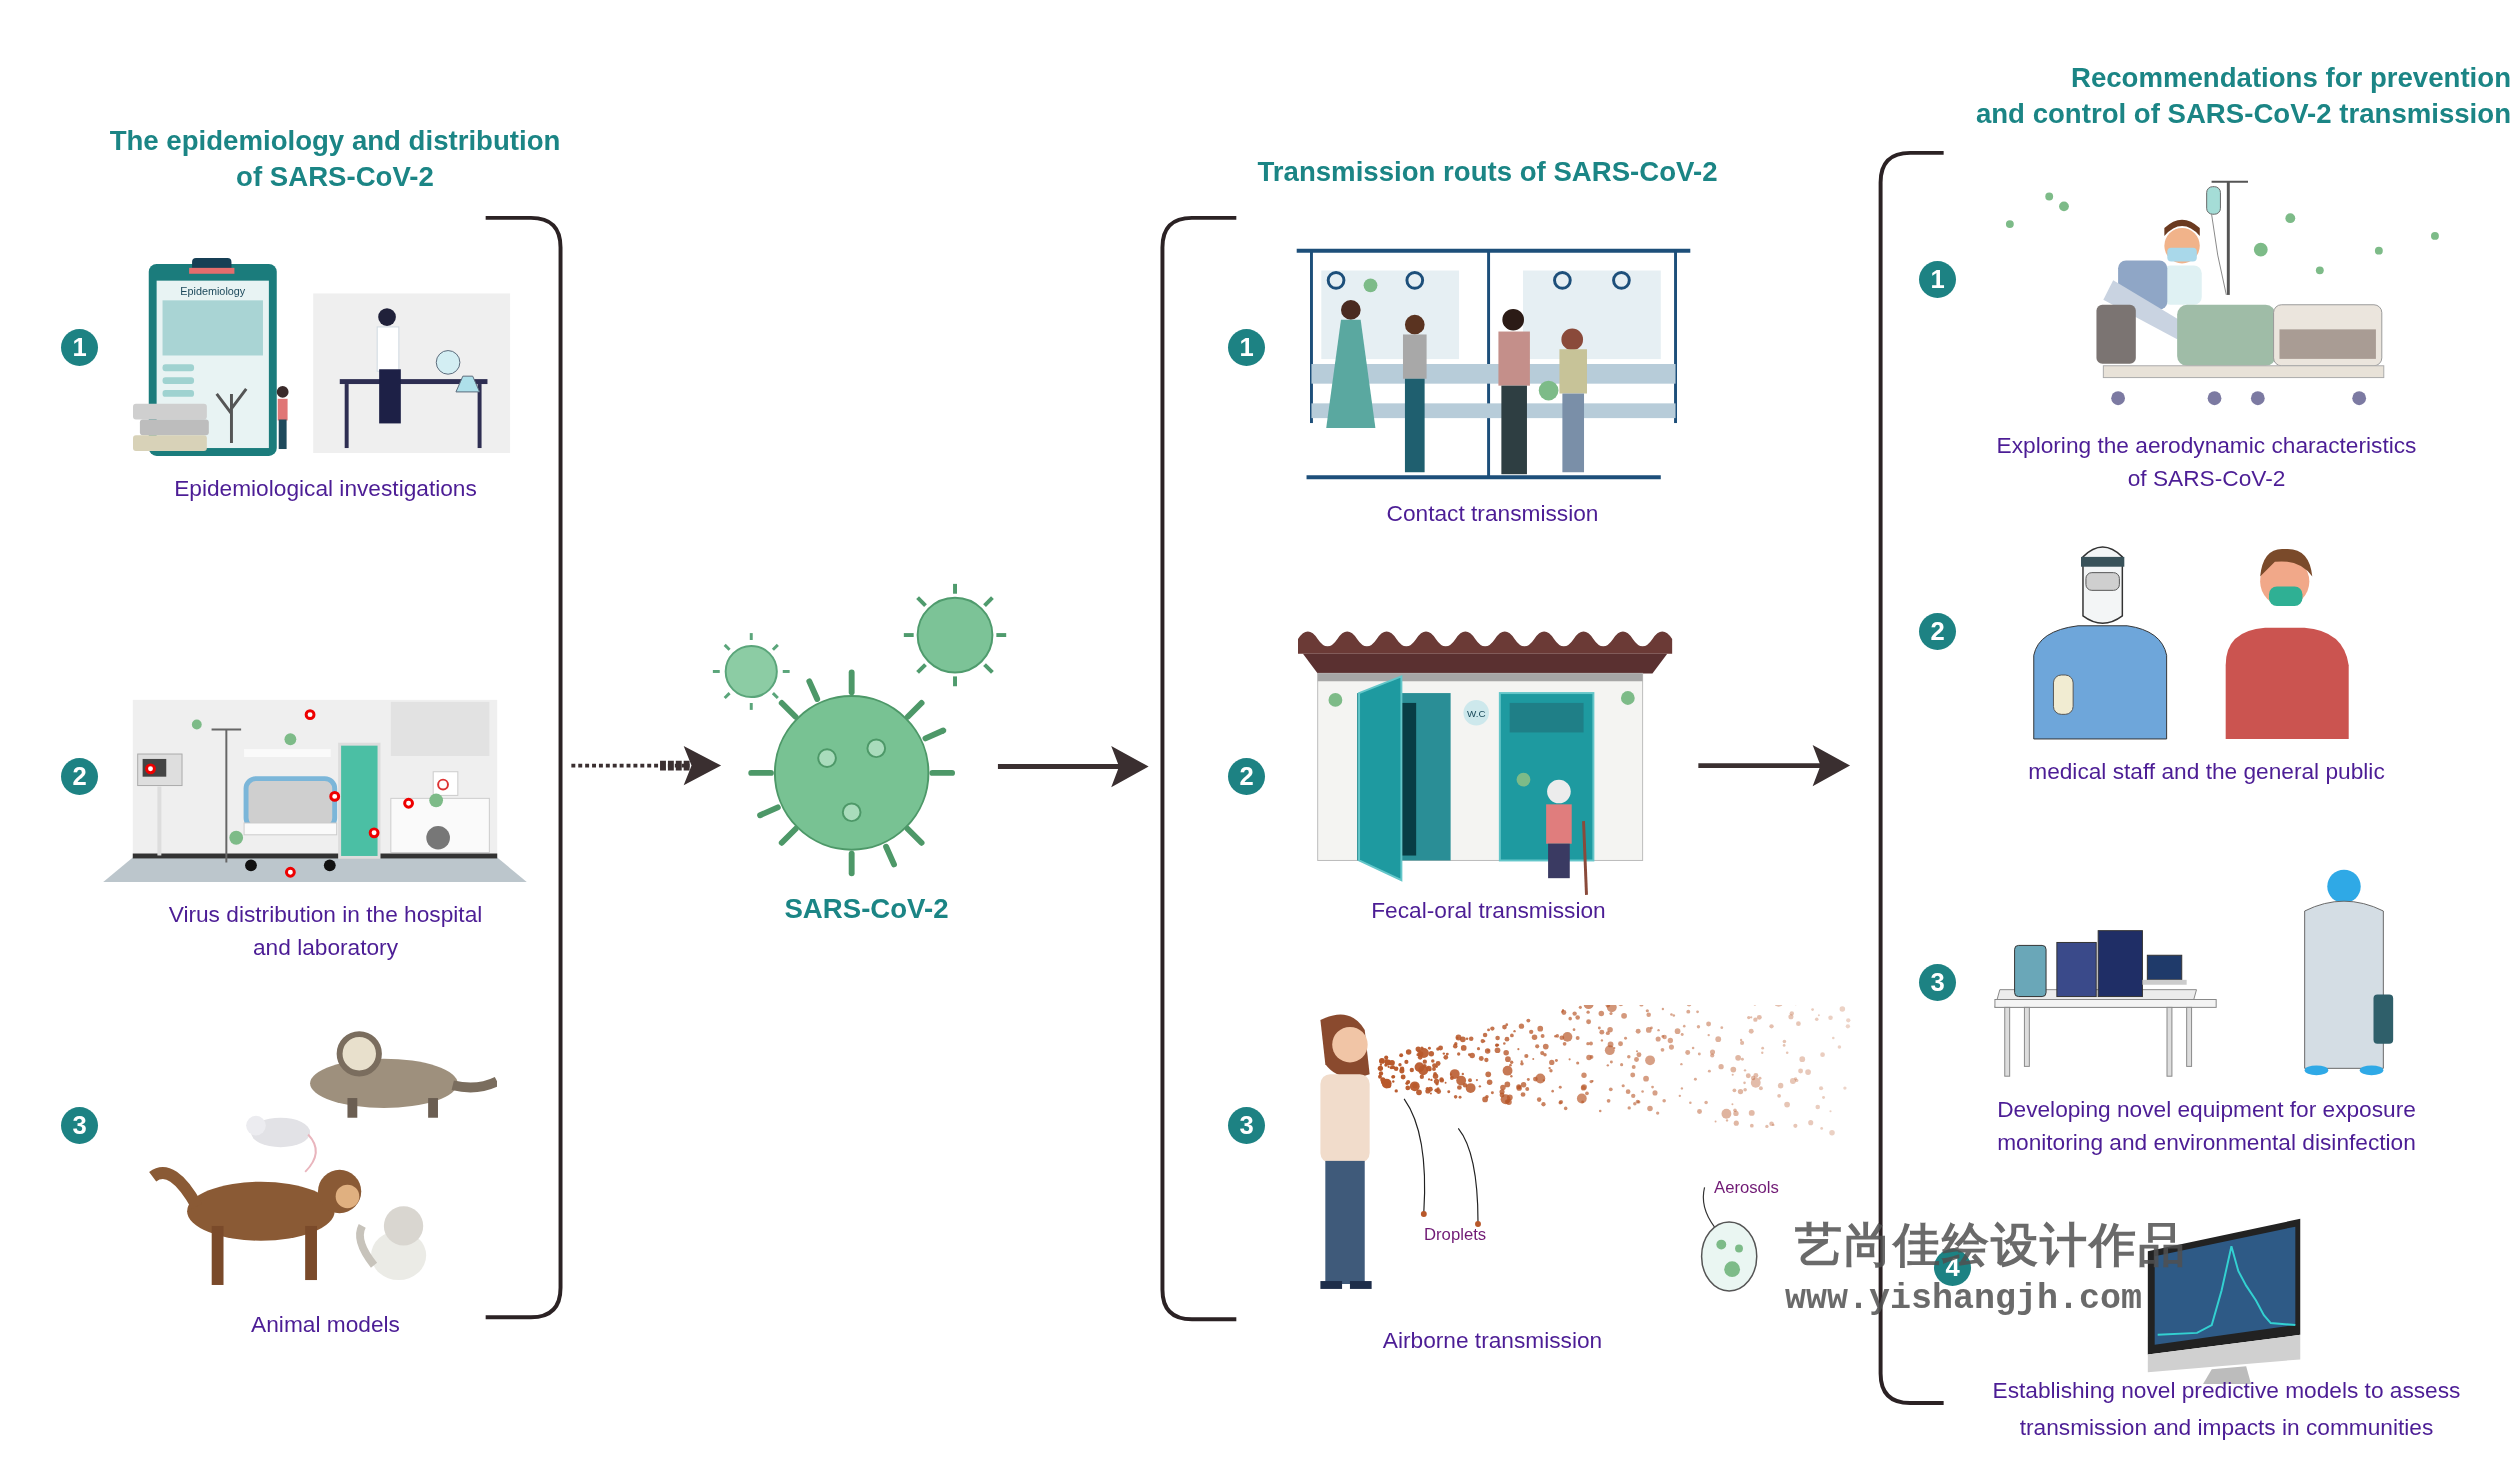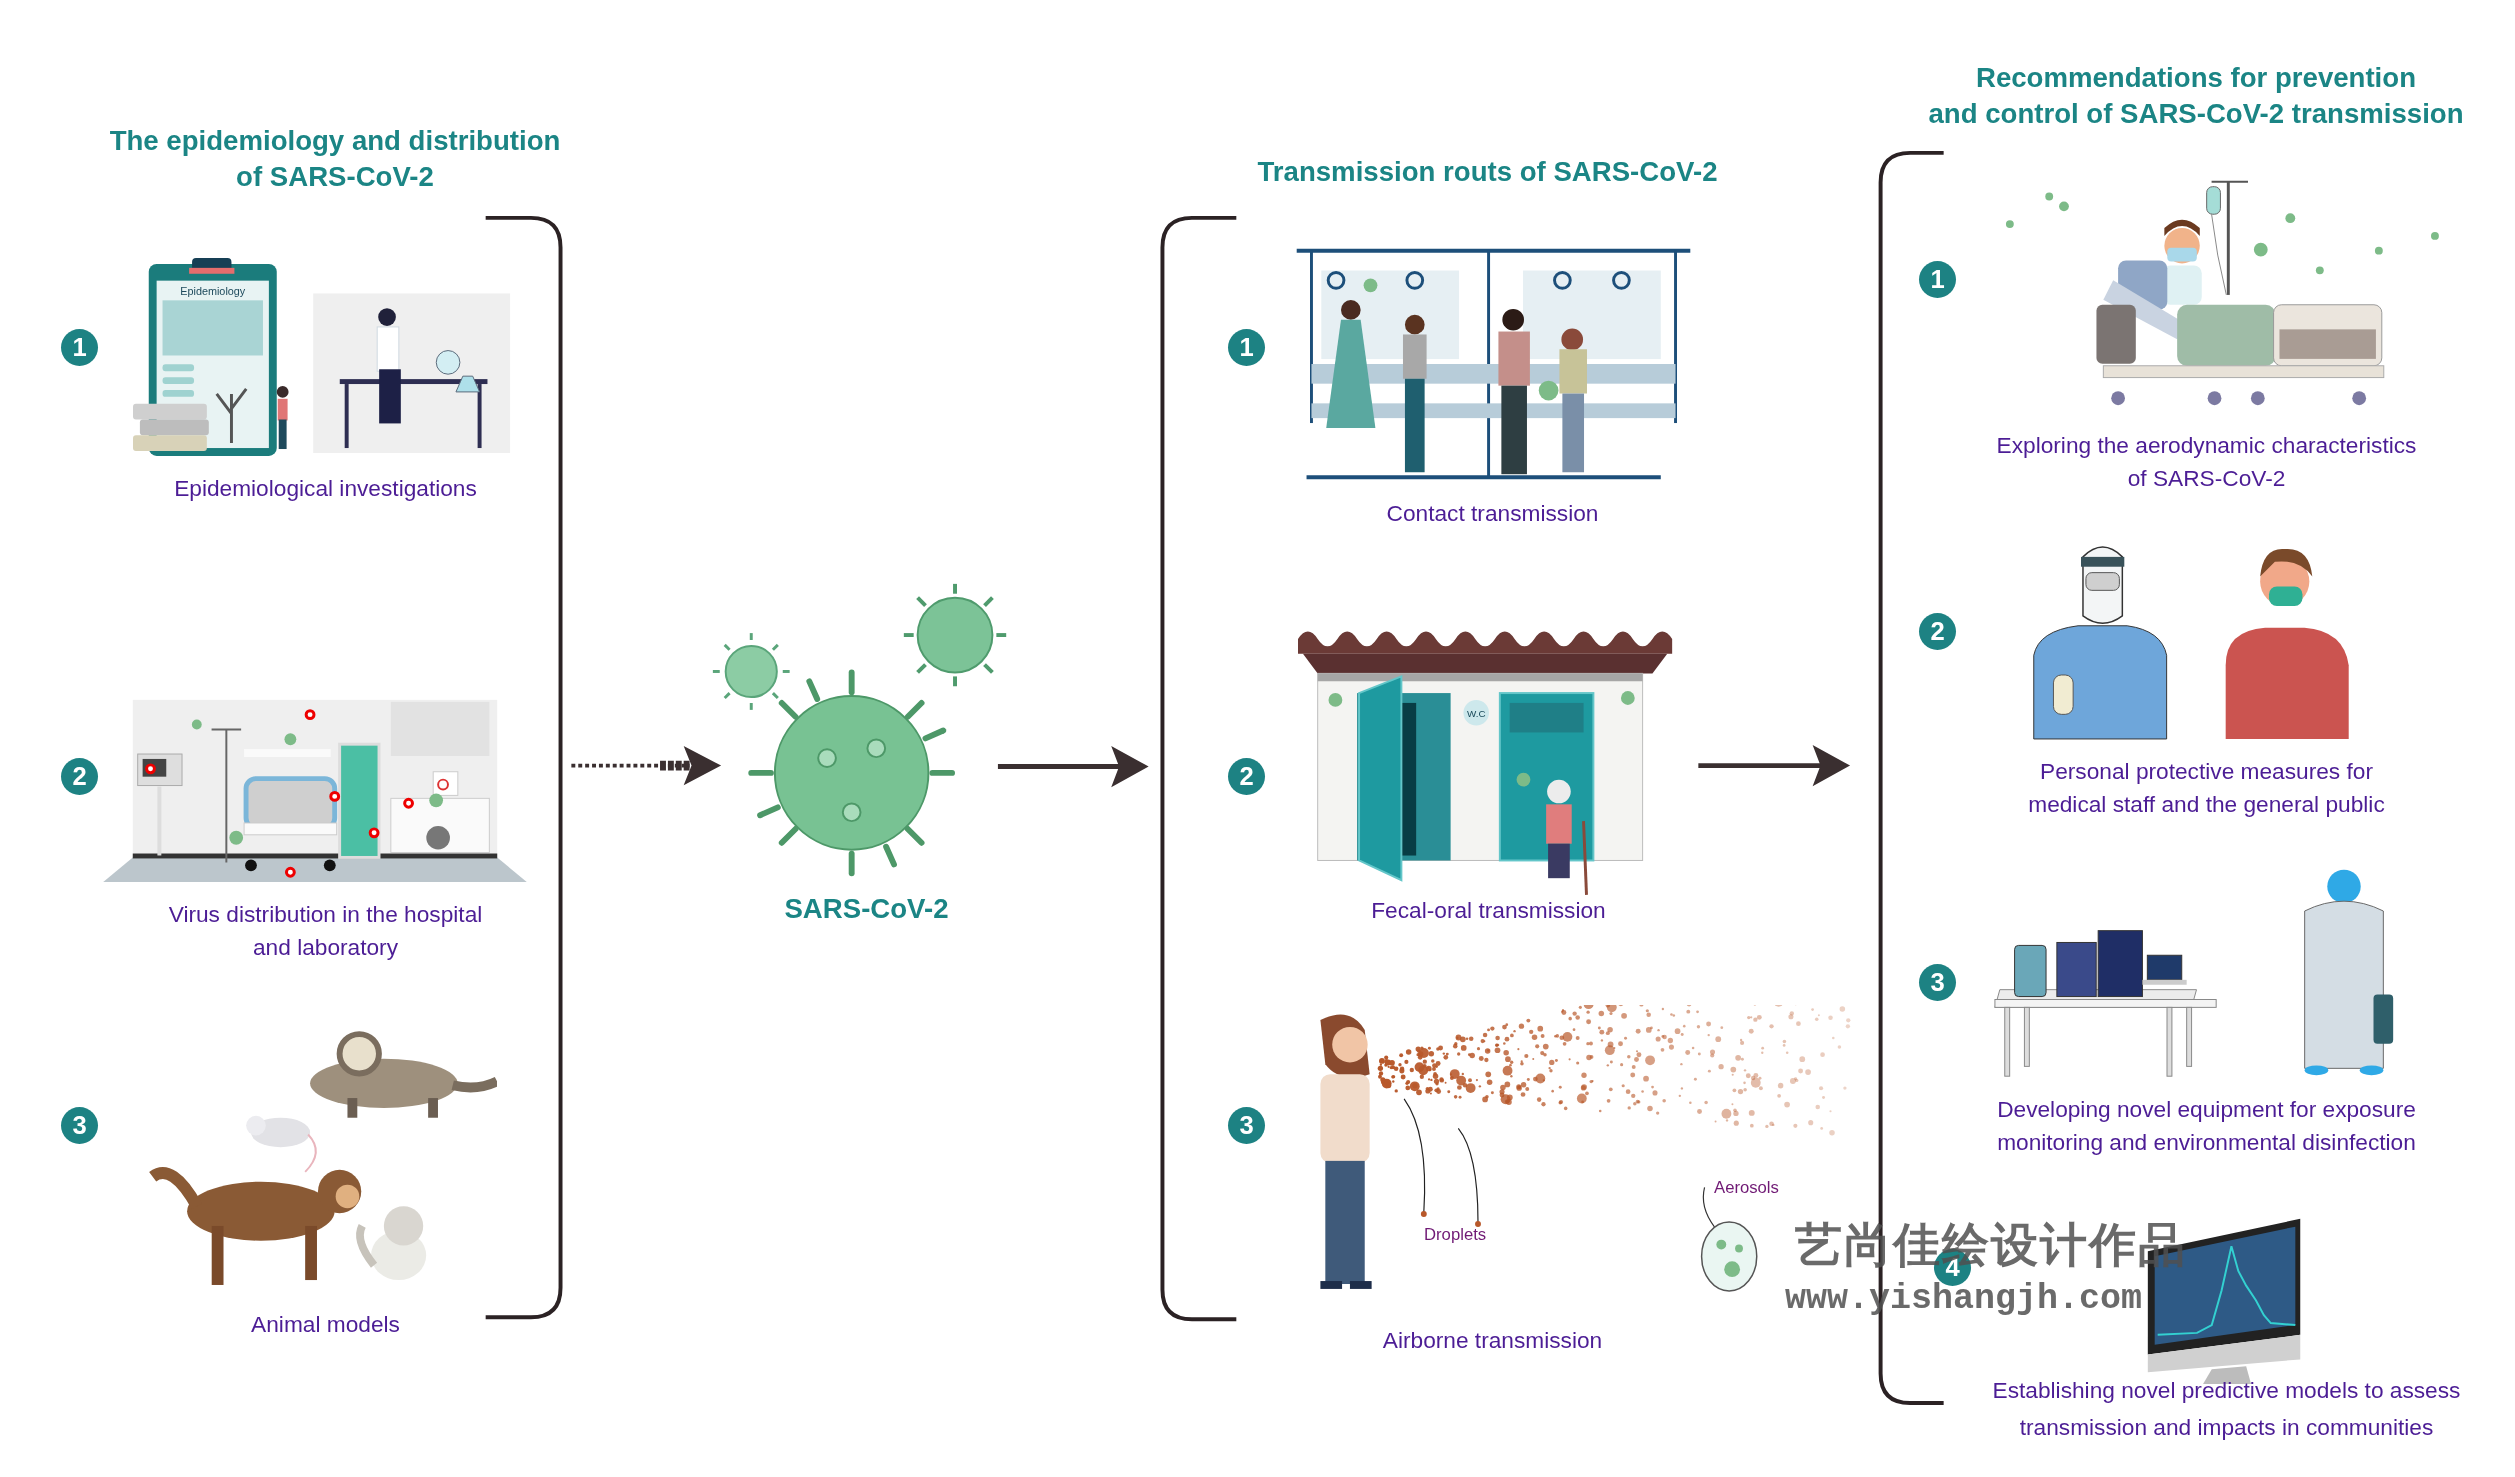--- a/index.html
+++ b/index.html
@@ -709,21 +709,21 @@
     <circle cx="447" cy="243" r="5" fill="#7dbb88"></circle>
     <circle cx="465" cy="247" r="4" fill="#7dbb88"></circle>
     <circle cx="458" cy="268" r="8" fill="#7dbb88"></circle>
     <path d="M430 185 Q425 205 440 225" stroke="#333" stroke-width="1.2" fill="none"></path>
   </g>
 </svg>
 <div class="small-label" style="left:1424px; top:1225px;">Droplets</div>
 <div class="small-label" style="left:1714px; top:1178px;">Aerosols</div>
 <div class="caption" style="left:1271px; top:1304px; width:443px;margin-top:20px;">Airborne transmission</div>
 
-<div class="heading" style="left:1881px; top:60px; width:630px;">
+<div class="heading" style="left:1881px; top:60px; width:630px;text-align:right;">
   <div>Recommendations for prevention</div>
   <div>and control of SARS-CoV-2 transmission</div>
 </div>
 
 <div class="badge" style="left:1919px; top:261px;">1</div>
 <svg class="illus" style="left:1980px; top:167px;" width="473" height="246" viewBox="0 0 480 250">
   <line x1="252" y1="15" x2="252" y2="130" stroke="#555" stroke-width="3"></line>
   <line x1="235" y1="15" x2="272" y2="15" stroke="#555" stroke-width="2"></line>
   <rect x="230" y="20" width="14" height="28" rx="6" fill="#a5ddd7" stroke="#666"></rect>
   <path d="M235 48 Q240 90 250 130" stroke="#888" fill="none"></path>
@@ -772,21 +772,20 @@
     <rect x="35" y="140" width="20" height="40" rx="8" fill="#f1ecd2" stroke="#555"></rect>
   </g>
   <g>
     <circle cx="270" cy="45" r="25" fill="#f1a889"></circle>
     <path d="M245 40 Q248 10 270 12 Q295 10 298 40 Q285 22 260 25 Z" fill="#7a4a2a"></path>
     <rect x="254" y="50" width="34" height="20" rx="8" fill="#2fb094"></rect>
     <path d="M210 205 V130 Q210 95 250 92 H290 Q330 95 335 130 V205 Z" fill="#cb5450"></path>
   </g>
 </svg>
 <div class="caption" style="left:1921px; top:755px; width:571px;">
-  <div>Personal protective measures for</div>
   <div>medical staff and the general public</div>
 </div>
 
 <div class="badge" style="left:1919px; top:964px;">3</div>
 <svg class="illus" style="left:1970px; top:852px;" width="453" height="236" viewBox="0 0 460 240">
   <polygon points="30,140 230,140 225,158 25,158" fill="#ececec" stroke="#888"></polygon>
   <rect x="25" y="150" width="225" height="8" fill="#f4f4f4" stroke="#888"></rect>
   <rect x="35" y="158" width="5" height="70" fill="#ddd" stroke="#888"></rect>
   <rect x="55" y="158" width="5" height="60" fill="#ddd" stroke="#888"></rect>
   <rect x="200" y="158" width="5" height="70" fill="#ddd" stroke="#888"></rect>

